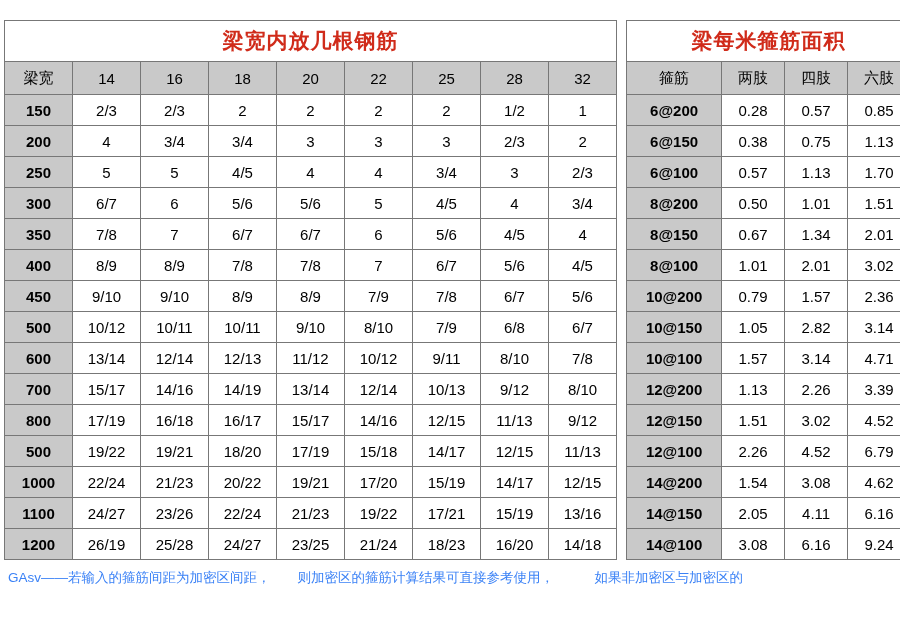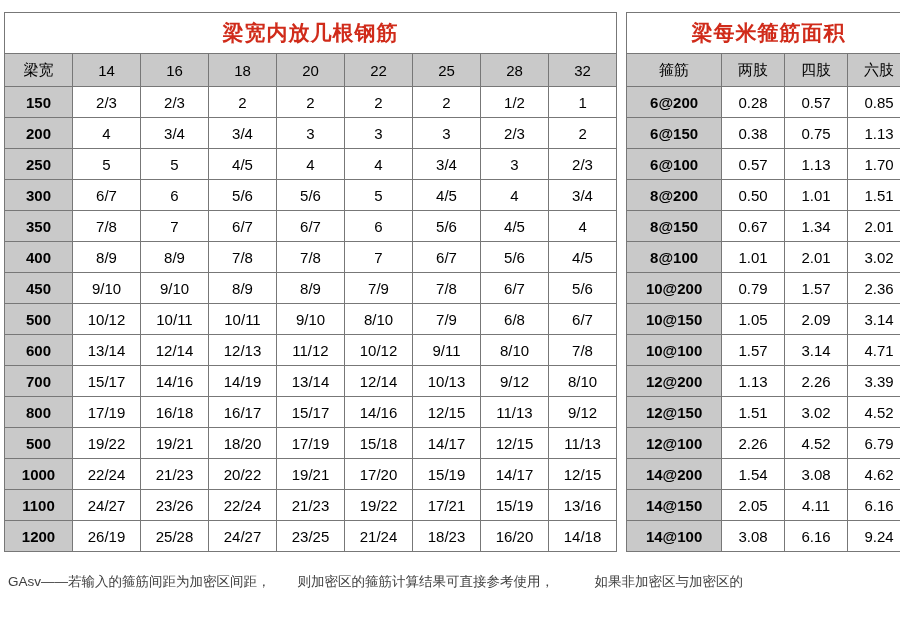--- a/index.html
+++ b/index.html
@@ -12,21 +12,21 @@
     height: 627px;
     font-family: "Liberation Sans", sans-serif;
     color: #000000;
     overflow: hidden;
   }
   .page {
     position: relative;
     width: 900px;
     height: 627px;
     box-sizing: border-box;
-    padding: 12px 4px 0 4px;
+    padding: 20px 4px 0 4px;
   }
   table.main {
     border-collapse: collapse;
     table-layout: fixed;
     width: 892px;
     margin: 0 auto;
   }
   table.main td, table.main th {
     border: 1px solid #777777;
     text-align: center;
@@ -68,24 +68,24 @@
     background: #c9c9c9 !important;
     font-weight: bold !important;
     font-size: 15px !important;
     margin-top: 36px;
   }
   .gapcol {
     border: none !important;
     background: #ffffff !important;
   }
   .notes {
-    margin: 20px 0 0 4px;
+    margin: 8px 0 0 4px;
     font-size: 13.5px;
     line-height: 1.55;
-    color: #404040;
+    color: #3b82f6;
   }
   .notes div { white-space: pre; }
 </style>
 </head>
 <body>
 
 <div class="page">
 
   <table class="main">
     <colgroup>
@@ -253,21 +253,21 @@
         <td>10/11</td>
         <td>10/11</td>
         <td>9/10</td>
         <td>8/10</td>
         <td>7/9</td>
         <td>6/8</td>
         <td>6/7</td>
         <td class="gapcol"></td>
         <td class="stirrup">10@150</td>
         <td>1.05</td>
-        <td>2.09</td>
+        <td>2.82</td>
         <td>3.14</td>
       </tr>
 
       <tr>
         <td class="rowhead">600</td>
         <td>13/14</td>
         <td>12/14</td>
         <td>12/13</td>
         <td>11/12</td>
         <td>10/12</td>

